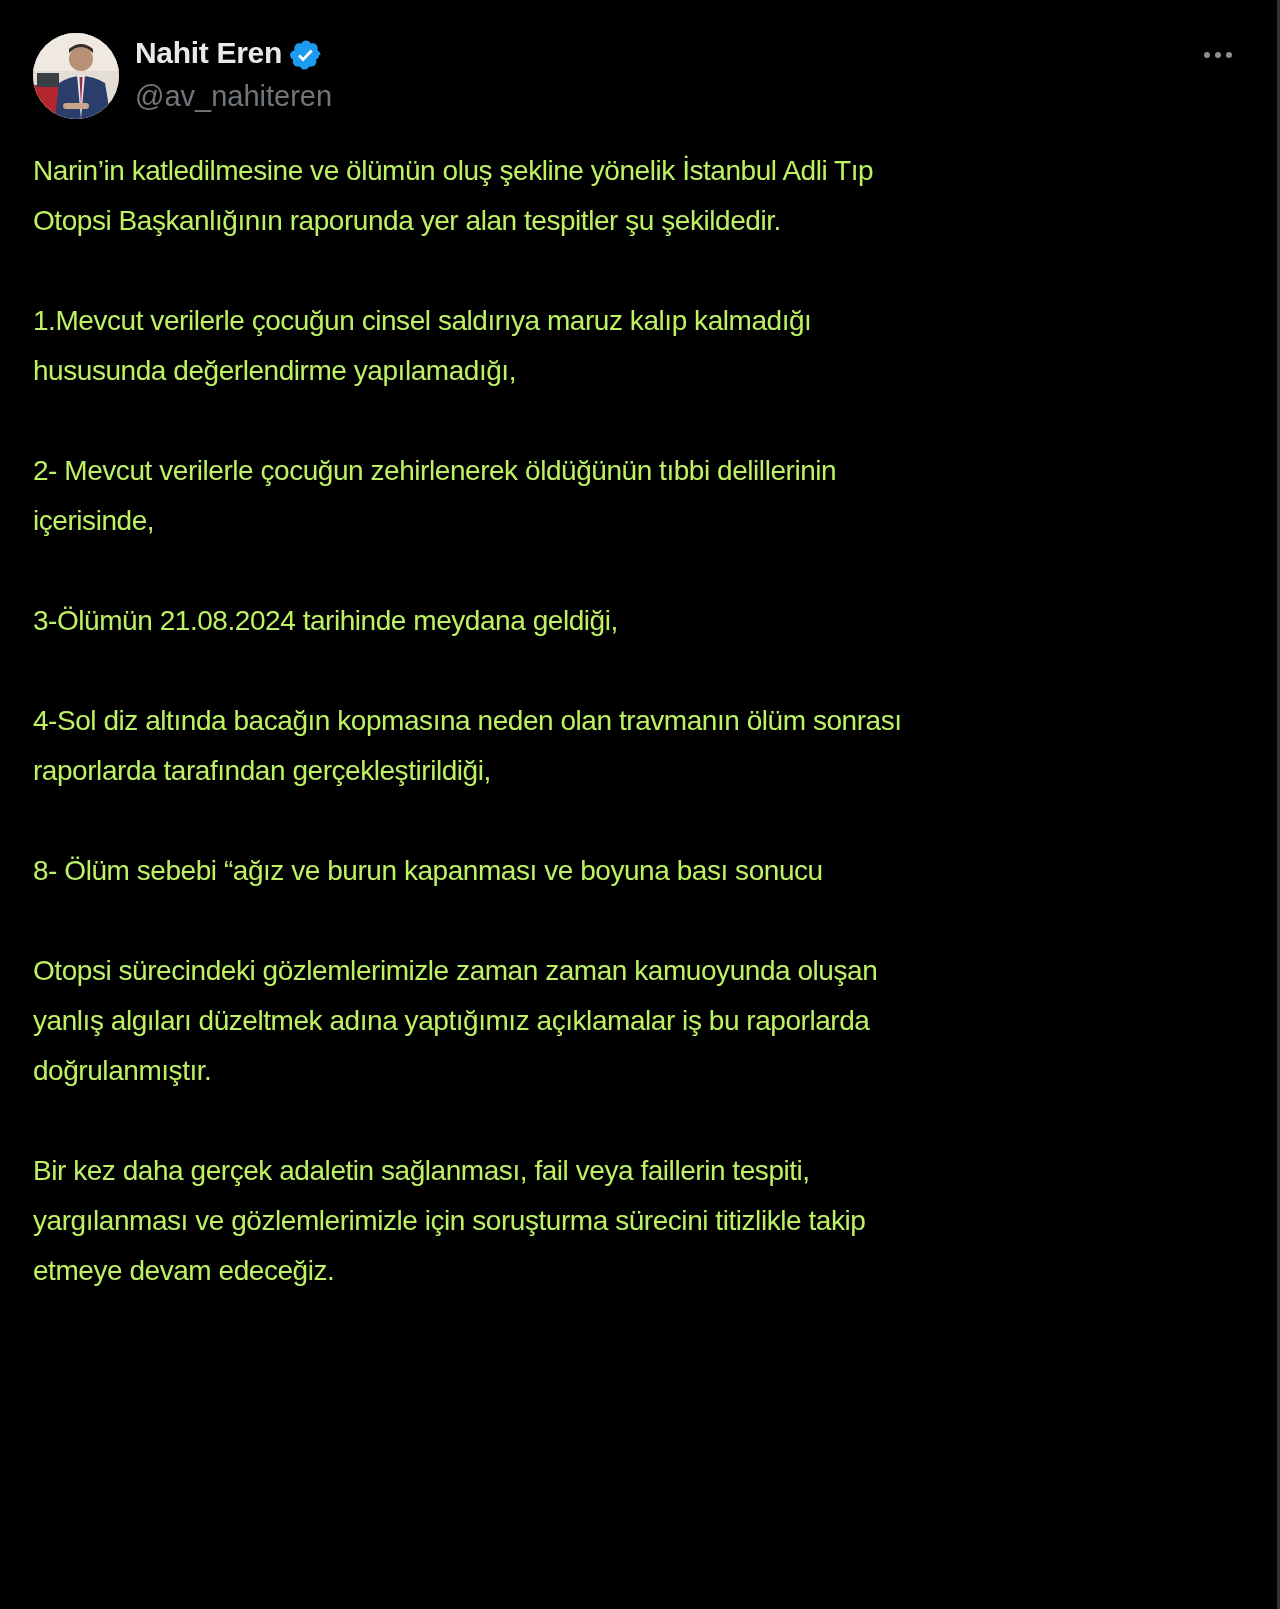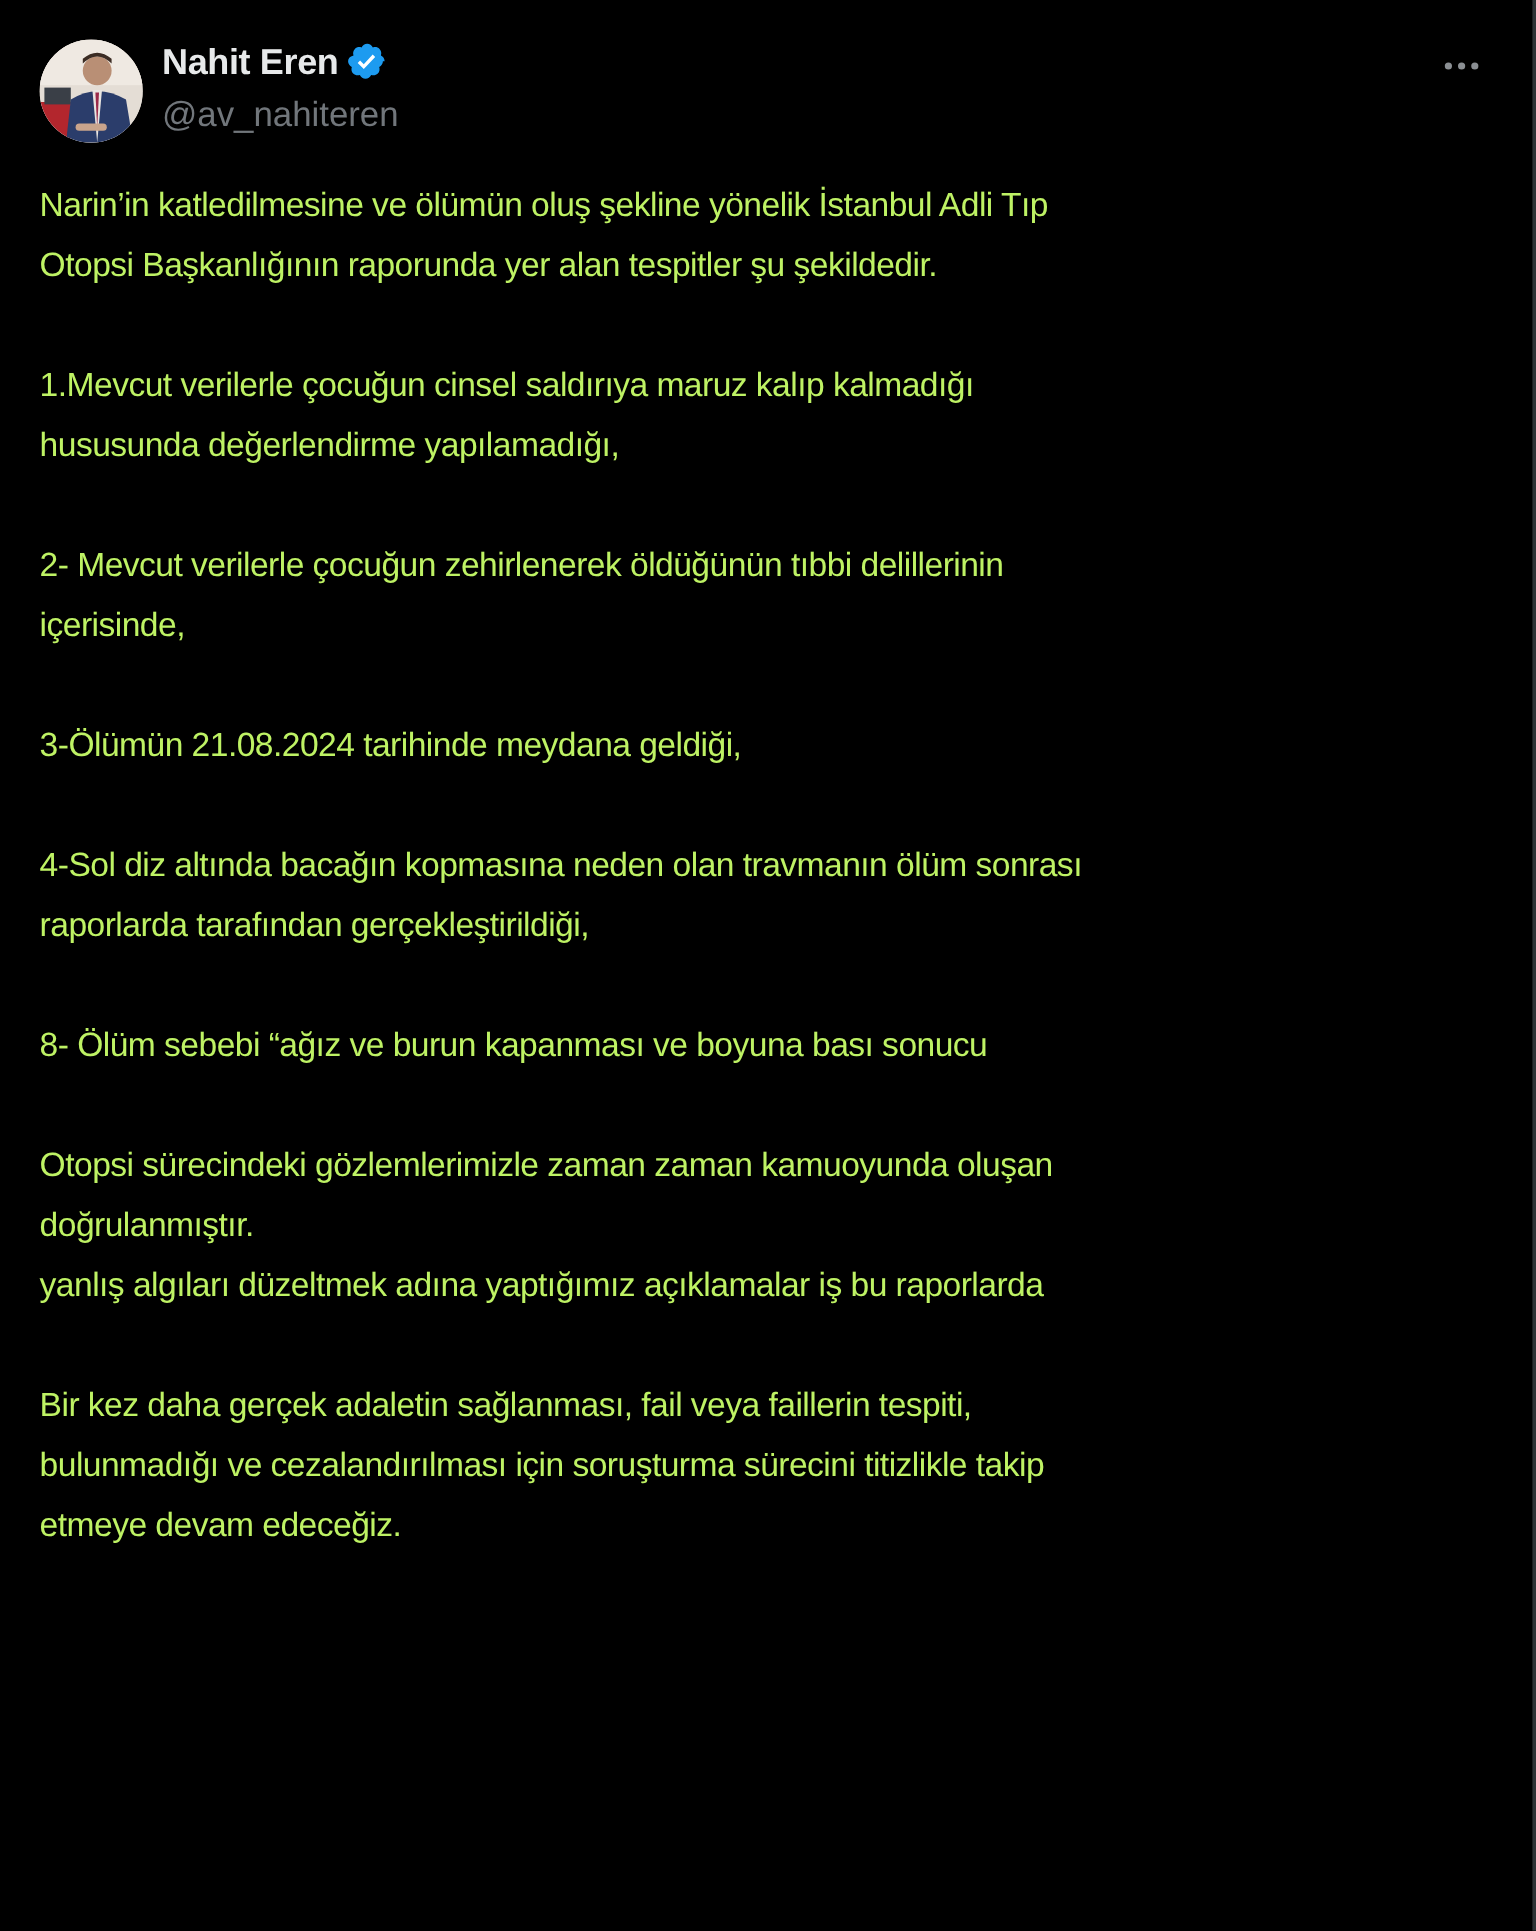--- a/index.html
+++ b/index.html
@@ -32,21 +32,21 @@
       width: 86px; height: 86px;
       border-radius: 50%;
       overflow: hidden;
       background: #d9d2cb;
     }
     .avatar svg { width: 86px; height: 86px; display: block; }
     .name-row {
       position: absolute;
       left: 135px; top: 34px;
       display: flex;
-      align-items: flex-start;
+      align-items: flex-end;
       gap: 7px;
     }
     .display-name {
       font-size: 30px;
       font-weight: 700;
       color: #e7e9ea;
       letter-spacing: -0.3px;
       line-height: 38px;
     }
     .verified-icon { width: 34px; height: 34px; display: block; }
@@ -140,23 +140,23 @@
     </div>
     <div class="para">
       <div class="line">4-Sol diz altında bacağın kopmasına neden olan travmanın ölüm sonrası</div>
       <div class="line">raporlarda tarafından gerçekleştirildiği,</div>
     </div>
     <div class="para">
       <div class="line">8- Ölüm sebebi “ağız ve burun  kapanması ve boyuna bası sonucu</div>
     </div>
     <div class="para">
       <div class="line">Otopsi sürecindeki gözlemlerimizle zaman zaman kamuoyunda oluşan</div>
+      <div class="line">yanlış algıları düzeltmek adına yaptığımız açıklamalar iş bu raporlarda</div>
       <div class="line">doğrulanmıştır.</div>
-      <div class="line">yanlış algıları düzeltmek adına yaptığımız açıklamalar iş bu raporlarda</div>
     </div>
     <div class="para">
       <div class="line">Bir kez daha gerçek adaletin sağlanması, fail veya faillerin tespiti,</div>
-      <div class="line">bulunmadığı ve cezalandırılması için soruşturma sürecini titizlikle takip</div>
+      <div class="line">yargılanması ve gözlemlerimizle için soruşturma sürecini titizlikle takip</div>
       <div class="line">etmeye devam edeceğiz.</div>
     </div>
   </div>
 
 </div>
 
 </body></html>

